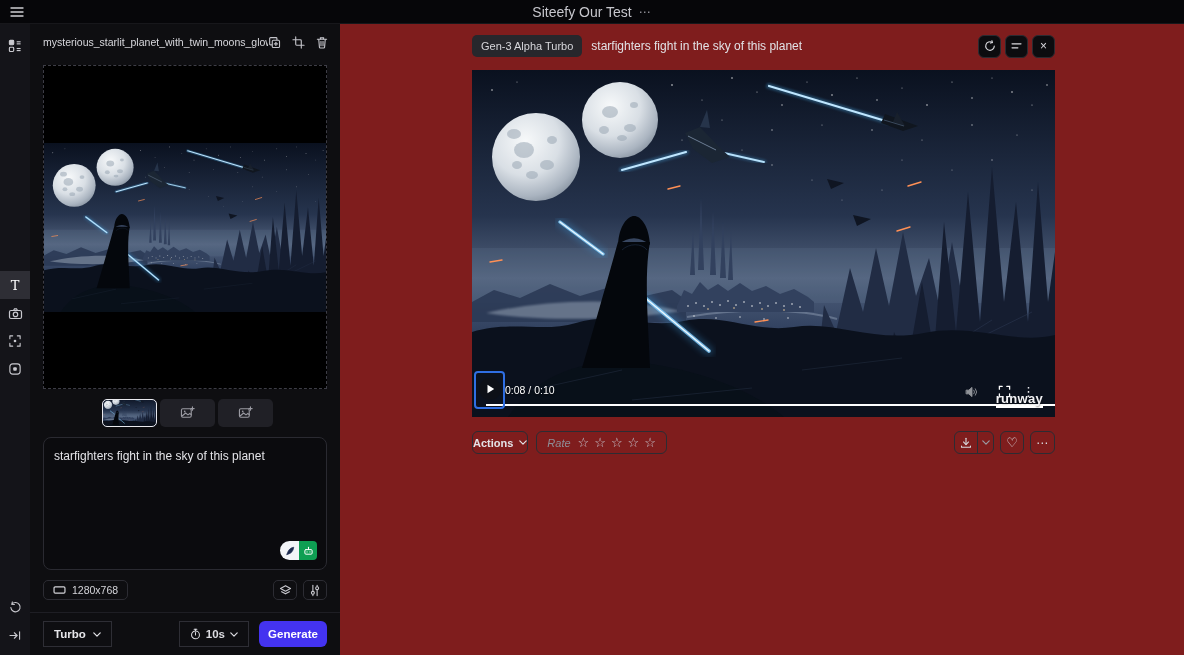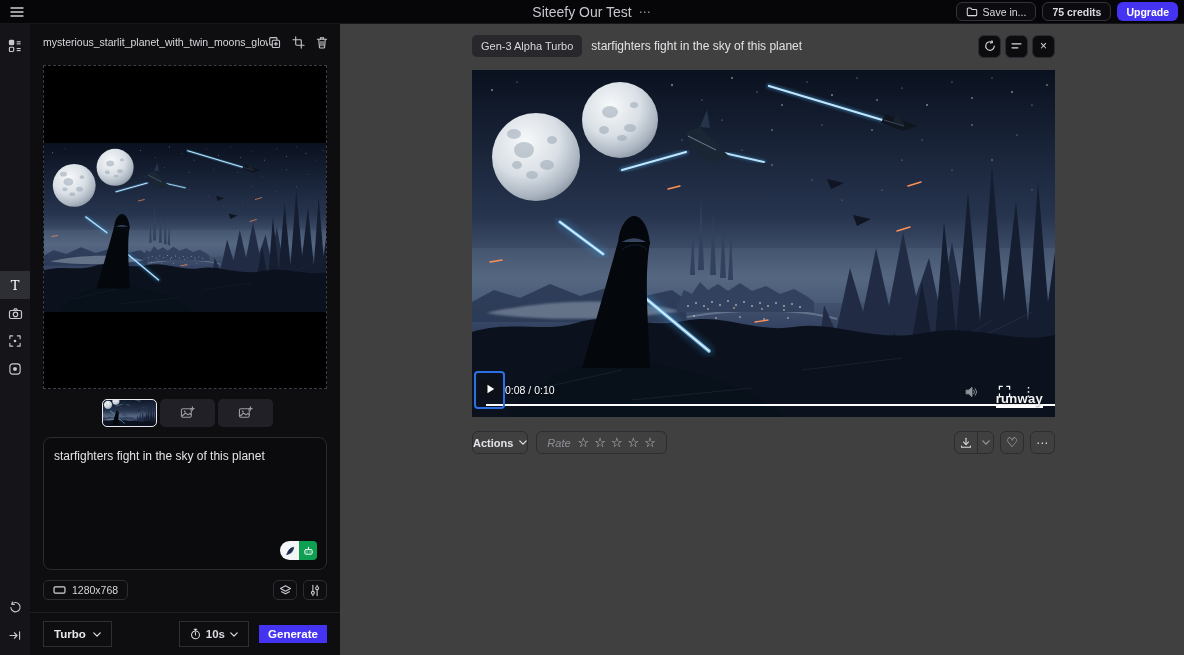--- a/index.html
+++ b/index.html
@@ -62,26 +62,26 @@
   .res-spacer { flex:1; }
   .mini-btn { width:24px; height:20px; margin-left:6px; border:1px solid #2c2c33; border-radius:5px;
     display:flex; align-items:center; justify-content:center; color:#c9c9cf; cursor:pointer; }
 
   .panel-footer { position:absolute; left:0; right:0; bottom:0; height:43px; border-top:1px solid #1e1e24;
     display:flex; align-items:center; padding:0 13px; }
   .drop-pill { height:26px; display:inline-flex; align-items:center; gap:7px; padding:0 10px;
     border:1px solid #2e2e35; border-radius:0; font-size:11.5px; font-weight:600; color:#e6e6ea; cursor:pointer; }
   .footer-spacer { flex:1; }
   .dur-pill { font-weight:700; gap:5px; color:#dcdce1; }
-  .generate-btn { width:68px; height:18px; margin-left:10px; border:none; border-radius:0;
+  .generate-btn { width:68px; height:26px; margin-left:10px; border:none; border-radius:6px;
     background:#4433f0; color:#fff; font-size:11.5px; font-weight:700; display:flex; align-items:center; justify-content:center; cursor:pointer;
     font-family:"Liberation Sans", sans-serif; }
 
   
-  .main { position:absolute; top:24px; left:340px; right:0; bottom:0; background:#404040;text-align:center; }
+  .main { position:absolute; top:24px; left:340px; right:0; bottom:0; background:#7f1d1d;text-align:center; }
   .gen-header { position:absolute; top:10px; left:132px; width:583px; height:24px; display:flex; align-items:center; }
   .badge { height:22px; display:inline-flex; align-items:center; padding:0 9px; background:#27272c;
     border-radius:5px; font-size:11px; color:#d6d6db; white-space:nowrap; }
   .gen-prompt { margin-left:9px; font-size:12px; color:#e2e2e6; white-space:nowrap; }
   .hdr-icons { margin-left:auto; display:flex; gap:4px; }
   .icon-btn { width:23px; height:23px; border:1px solid #2b2b31; border-radius:6px; background:#0c0c0f;
     display:flex; align-items:center; justify-content:center; color:#d9d9de; cursor:pointer; font-size:12px; }
 
   .player { position:absolute; top:46px; left:132px; width:583px; height:347px; border-radius:0;
     overflow:hidden; background:#0a1020; cursor:pointer; }
@@ -313,34 +313,20 @@
           <line x1="1" y1="1" x2="13" y2="1"></line>
           <line x1="1" y1="5" x2="13" y2="5"></line>
           <line x1="1" y1="9" x2="13" y2="9"></line>
         </g>
       </svg>
   </span>
   <div class="tb-center">
     <span class="tb-title">Siteefy Our Test</span>
     <span class="tb-more">⋯</span>
   </div>
-  <div class="tb-right">
-    <span class="pill">
-      <svg class="svgi" width="12" height="11" viewBox="0 0 14 12">
-          <path d="M1.5,3.2 V9.8 a1,1 0 0 0 1,1 H11.5 a1,1 0 0 0 1,-1 V4.6 a1,1 0 0 0 -1,-1 H7 L5.6,2 H2.5 a1,1 0 0 0 -1,1.2 Z" fill="none" stroke="currentColor" stroke-width="1.2"></path>
-        </svg>
-      <span>Save in...</span>
-    </span>
-    <span class="pill">
-        <b>75 credits</b>
-      </span>
-    <span class="pill solid">
-        <span>Upgrade</span>
-      </span>
-  </div>
 </header>
 
 <nav class="rail">
   <div class="rail-top">
     <div class="rail-item">
       <svg class="svgi" width="14" height="14" viewBox="0 0 15 15">
           <g stroke="currentColor" stroke-width="1.2" fill="none">
             <rect x="1.5" y="1.5" width="4.6" height="4.6" rx="1" fill="currentColor"></rect>
             <line x1="9.3" y1="3" x2="13.5" y2="3"></line>
             <line x1="9.3" y1="5.2" x2="13.5" y2="5.2"></line>

